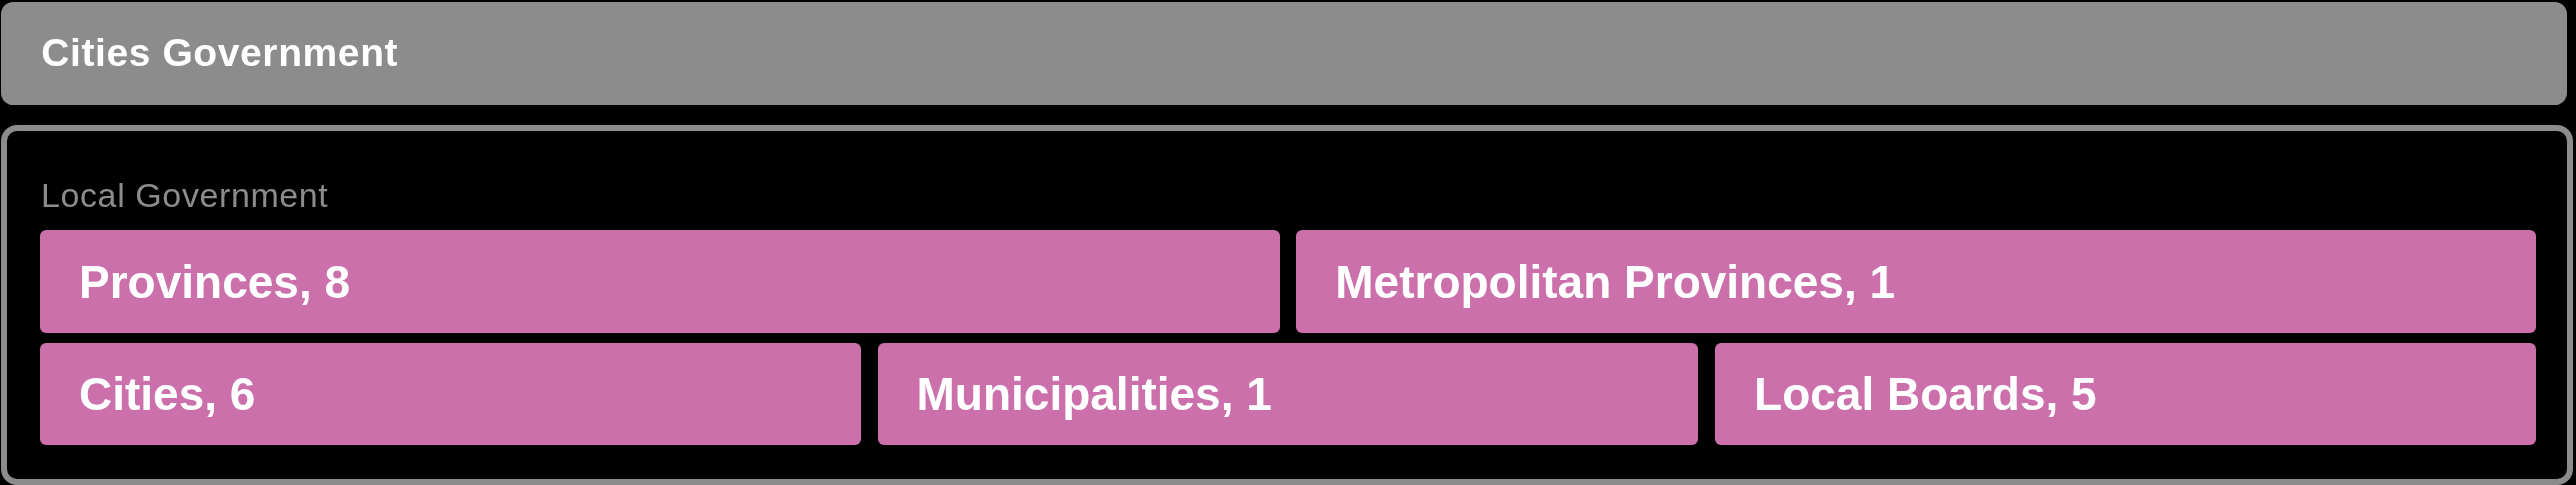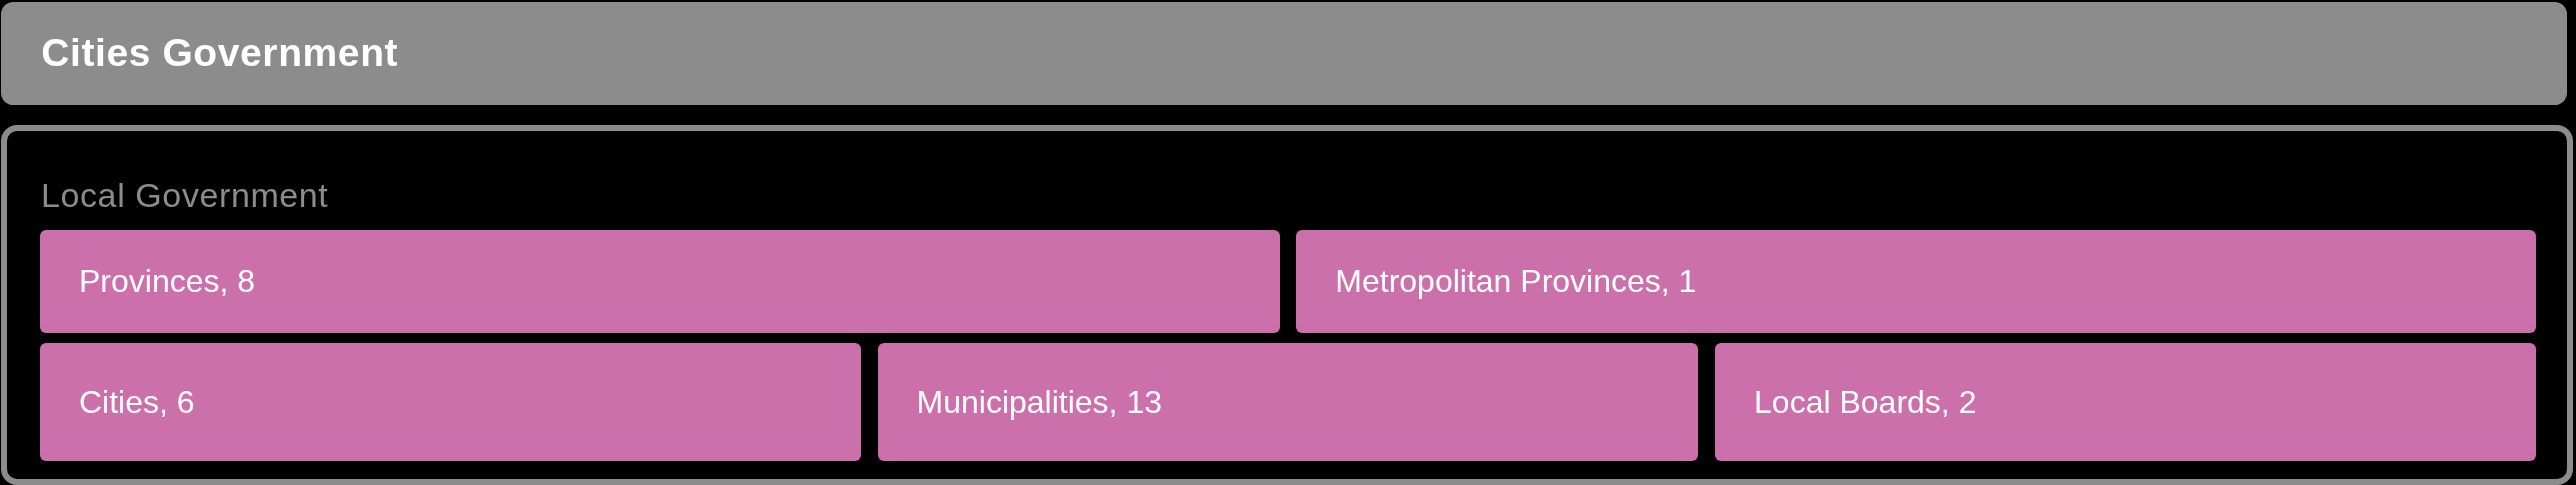--- a/index.html
+++ b/index.html
@@ -62,35 +62,35 @@
 
   
   .tile-row {
     position: absolute;
     left: 40px;
     width: 2496px;
     display: flex;
     gap: 16.6px;
   }
   .row-1 { top: 230px; height: 103px; }
-  .row-2 { top: 343px; height: 118px; }
+  .row-2 { top: 343px; height: 102px; }
 
   .tile {
     flex: 1 1 0;
     background: #CC70AC;
     border-radius: 6.1px;
     display: flex;
     align-items: center;
     min-width: 0;
     overflow: hidden;
   }
   .tile .tile-label {
     margin-left: 39px;
-    font-size: 32px;
-    font-weight: 400;
+    font-size: 46px;
+    font-weight: 700;
     color: #FFFFFF;
     white-space: nowrap;
   }
 </style>
 </head>
 <body>
 
 <div id="canvas">
 
   <div class="central-bar">
@@ -108,21 +108,21 @@
     <div class="tile">
       <span class="tile-label">Metropolitan Provinces, 1</span>
     </div>
   </div>
 
   <div class="tile-row row-2">
     <div class="tile">
       <span class="tile-label">Cities, 6</span>
     </div>
     <div class="tile">
-      <span class="tile-label">Municipalities, 13</span>
+      <span class="tile-label">Municipalities, 1</span>
     </div>
     <div class="tile">
-      <span class="tile-label">Local Boards, 2</span>
+      <span class="tile-label">Local Boards, 5</span>
     </div>
   </div>
 
 </div>
 
 
 </body></html>

